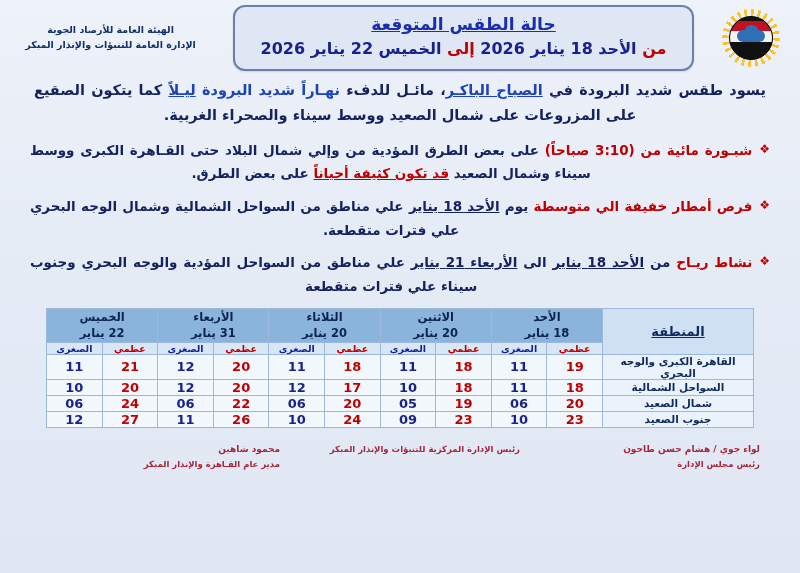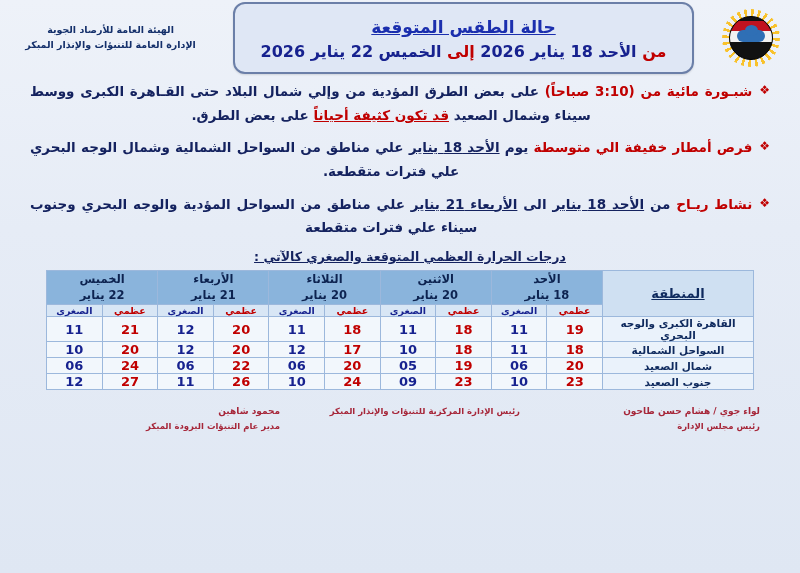--- a/index.html
+++ b/index.html
@@ -54,21 +54,21 @@
     background:#2f6fb5;
   }
   .logo .disc .cloud:after{
     content:"";position:absolute;left:8px;top:-5px;width:13px;height:11px;border-radius:50%;background:#2f6fb5;
   }
 
   .title-box{
     flex:0 0 auto;
     border:2px solid #6b7fa8;border-radius:12px;
     background:#dfe7f5;
-    padding:12px 26px 8px 26px;
+    padding:6px 26px 8px 26px;
     text-align:center;
     box-shadow:0 1px 2px rgba(0,0,0,.12);
     margin-right:6px;margin-left:10px;
   }
   .title-main{
     font-size:17px;font-weight:bold;color:#1b2fae;
     text-decoration:underline;line-height:1.4;
   }
   .title-dates{
     font-size:16px;font-weight:bold;color:#17228f;line-height:1.5;white-space:nowrap;
@@ -178,20 +178,28 @@
         <span>الخميس 22 يناير 2026</span>
       </div>
     </div>
 
     <div class="org">
       <div>الهيئة العامة للأرصاد الجوية</div>
       <div>الإدارة العامة للتنبؤات والإنذار المبكر</div>
     </div>
   </div>
 
+  <div class="intro">
+    <span>يسود طقس شديد البرودة في</span>
+    <span class="hl">الصباح الباكـر</span><span>، مائـل للدفء</span>
+    <span class="hl2">نهـاراً</span>
+    <span class="hl2">شديد البرودة</span>
+    <span class="hl">ليـلاً</span>
+    <span>كما يتكون الصقيع على المزروعات على شمال الصعيد ووسط سيناء والصحراء الغربية.</span>
+  </div>
 
   <div class="bullets">
 
     <div class="bullet">
       <span class="mark">❖</span>
       <span class="btext">
         <span class="red">شبـورة مائية من (3:10 صباحاً)</span>
         <span>على بعض الطرق المؤدية من وإلي شمال البلاد حتى القـاهرة الكبرى ووسط سيناء وشمال الصعيد</span>
         <span class="redu">قد تكون كثيفة أحياناً</span>
         <span>على بعض الطرق.</span>
@@ -214,42 +222,41 @@
         <span class="red">نشاط ريـاح</span>
         <span>من</span>
         <span class="u">الأحد 18 يناير</span>
         <span>الى</span>
         <span class="u">الأربعاء 21 يناير</span>
         <span>علي مناطق من السواحل المؤدية والوجه البحري وجنوب سيناء علي فترات متقطعة</span>
       </span>
     </div>
   </div>
 
-  <div class="table-lead">درجات الحرارة العظمي المتوقعة والصغري كالآتي :</div>
 
   <div class="tbl-wrap">
     <table class="temps">
       <thead>
         <tr>
           <th class="region-head" rowspan="2">المنطقة</th>
           <th class="day-head" colspan="2">
             <div>الأحد</div>
             <div>18 يناير</div>
           </th>
           <th class="day-head" colspan="2">
             <div>الاثنين</div>
             <div>20 يناير</div>
           </th>
           <th class="day-head" colspan="2">
             <div>الثلاثاء</div>
             <div>20 يناير</div>
           </th>
           <th class="day-head" colspan="2">
             <div>الأربعاء</div>
-            <div>21 يناير</div>
+            <div>31 يناير</div>
           </th>
           <th class="day-head" colspan="2">
             <div>الخميس</div>
             <div>22 يناير</div>
           </th>
         </tr>
         <tr>
           <th class="sub max">عظمي</th>
           <th class="sub min">الصغرى</th>
           <th class="sub max">عظمي</th>
@@ -322,17 +329,17 @@
   <div class="footer">
     <div class="sig">
       <div class="nm">لواء جوي / هشام حسن طاحون</div>
       <div class="rl">رئيس مجلس الإدارة</div>
     </div>
     <div class="sig">
       <div class="rl">رئيس الإدارة المركزية للتنبؤات والإنذار المبكر</div>
     </div>
     <div class="sig">
       <div class="nm">محمود شاهين</div>
-      <div class="rl">مدير عام التنبؤات البرودة المبكر</div>
+      <div class="rl">مدير عام القـاهرة والإنذار المبكر</div>
     </div>
   </div>
 
 </div>
 
 </body></html>

